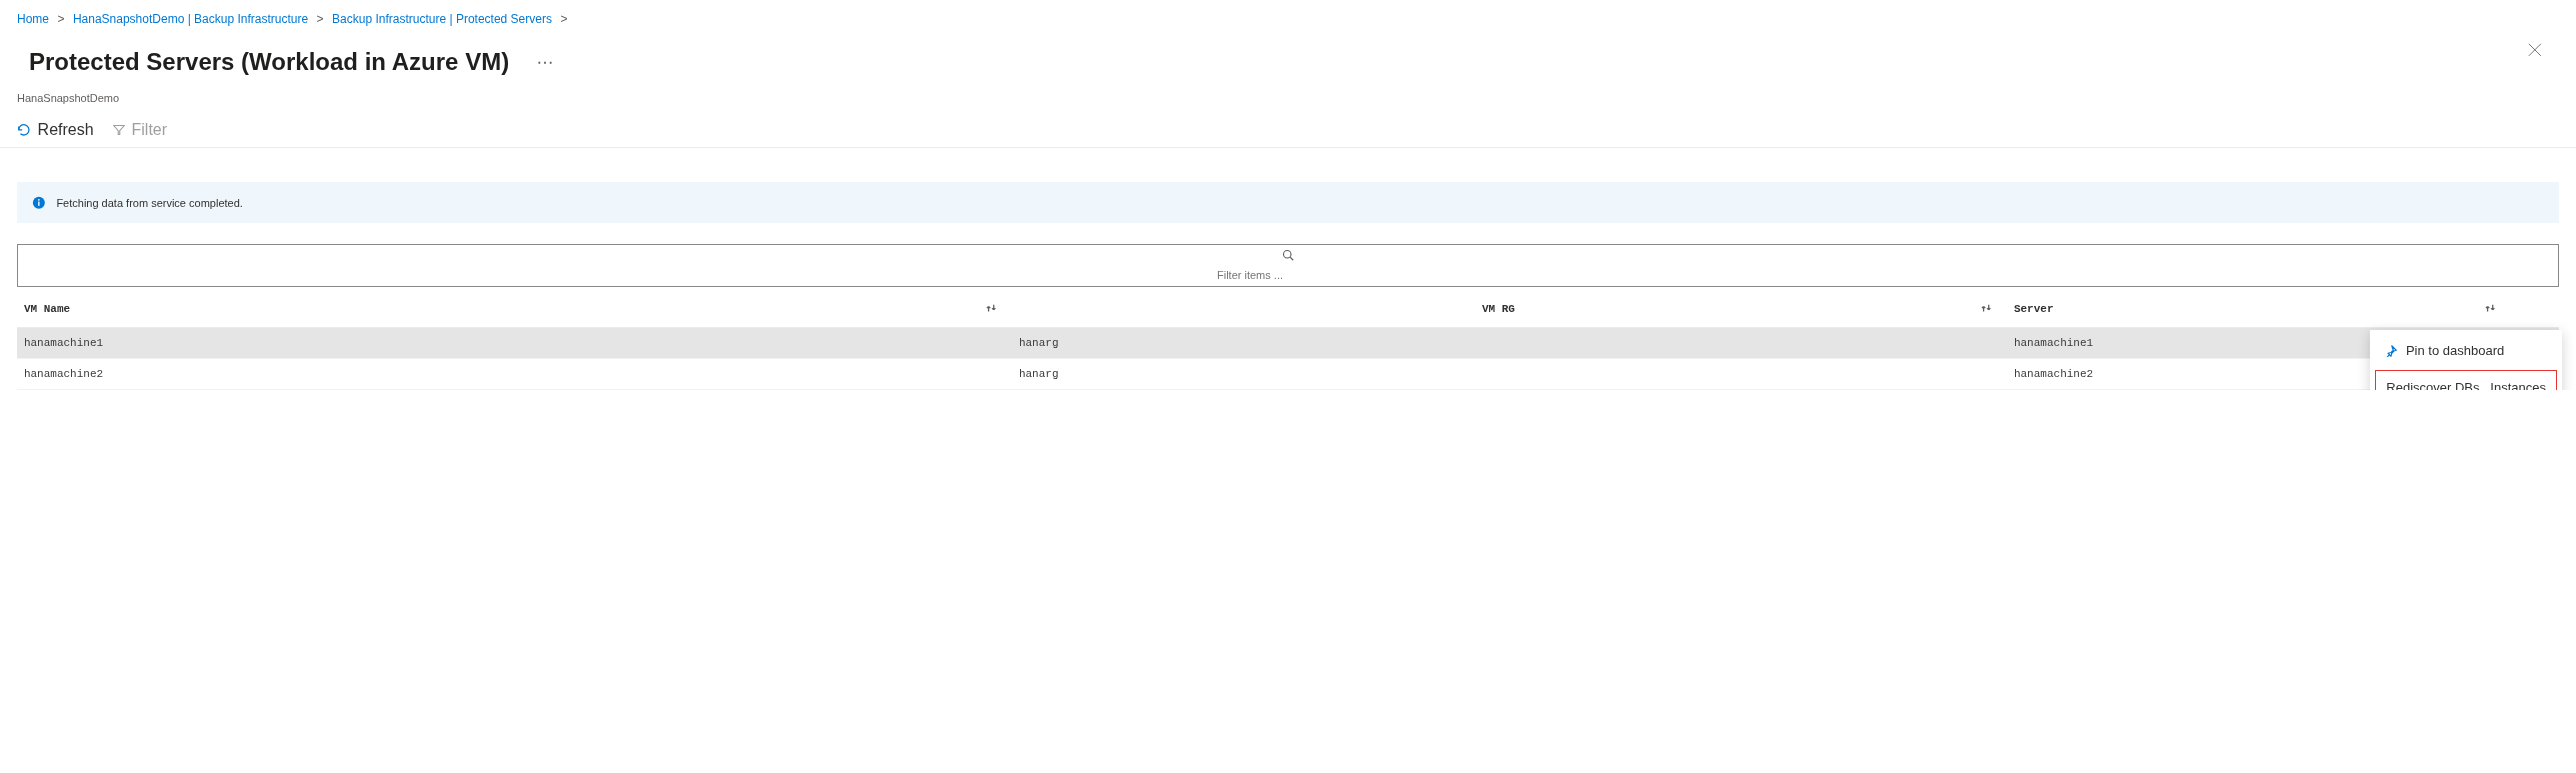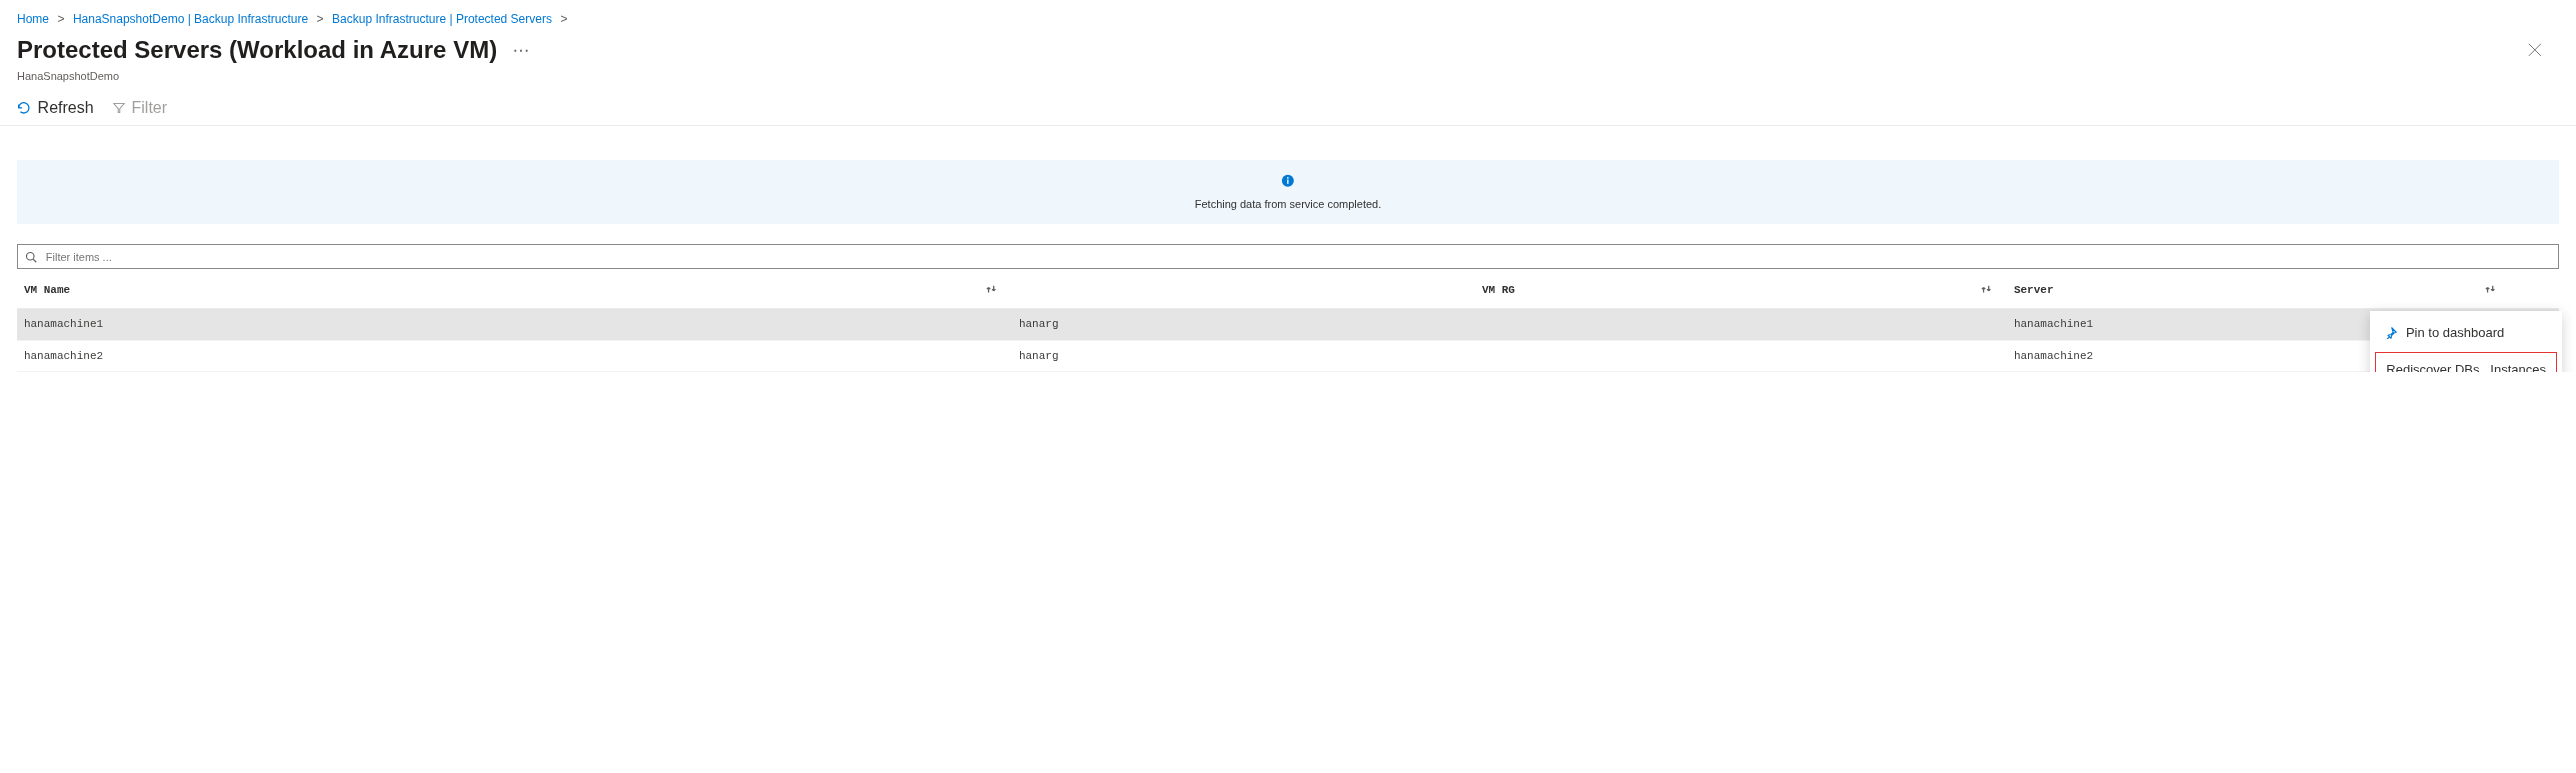--- a/index.html
+++ b/index.html
@@ -36,21 +36,21 @@
   }
   .title-row {
     display: flex;
     align-items: center;
     gap: 15.4px;
   }
   .page-title {
     font-size: 24px;
     font-weight: 600;
     color: #201f1e;
-    margin: 0;
+    margin: 12px;
   }
   .title-more {
     color: #605e5c;
     font-size: 17px;
     letter-spacing: 1.7px;
     cursor: pointer;
   }
   .close-btn {
     font-size: 17px;
     color: #605e5c;
@@ -104,36 +104,36 @@
   .info-banner {
     margin: 34px 17px 20.6px 17px;
     background: #eff6fc;
     border-left: 0;
     padding: 13.7px 15.4px;
     display: flex;
     align-items: center;
     gap: 10.3px;
     font-size: 11px;
     color: #323130;
-    flex-direction: column;
   }
   .info-icon {
     width: 13.7px;
     height: 13.7px;
     flex-shrink: 0;
   }
 
   
   .filter-wrap {
     margin: 0 17px 3.4px 17px;
     display: flex;
     align-items: center;
     gap: 6.9px;
     border: 0.9px solid #8a8886;
     padding: 4.3px 6.9px;
+    flex-direction: column;
   }
   .search-icon {
     width: 12px;
     height: 12px;
     stroke: #605e5c;
     fill: none;
     stroke-width: 1.5;
   }
   .filter-input {
     border: none;

